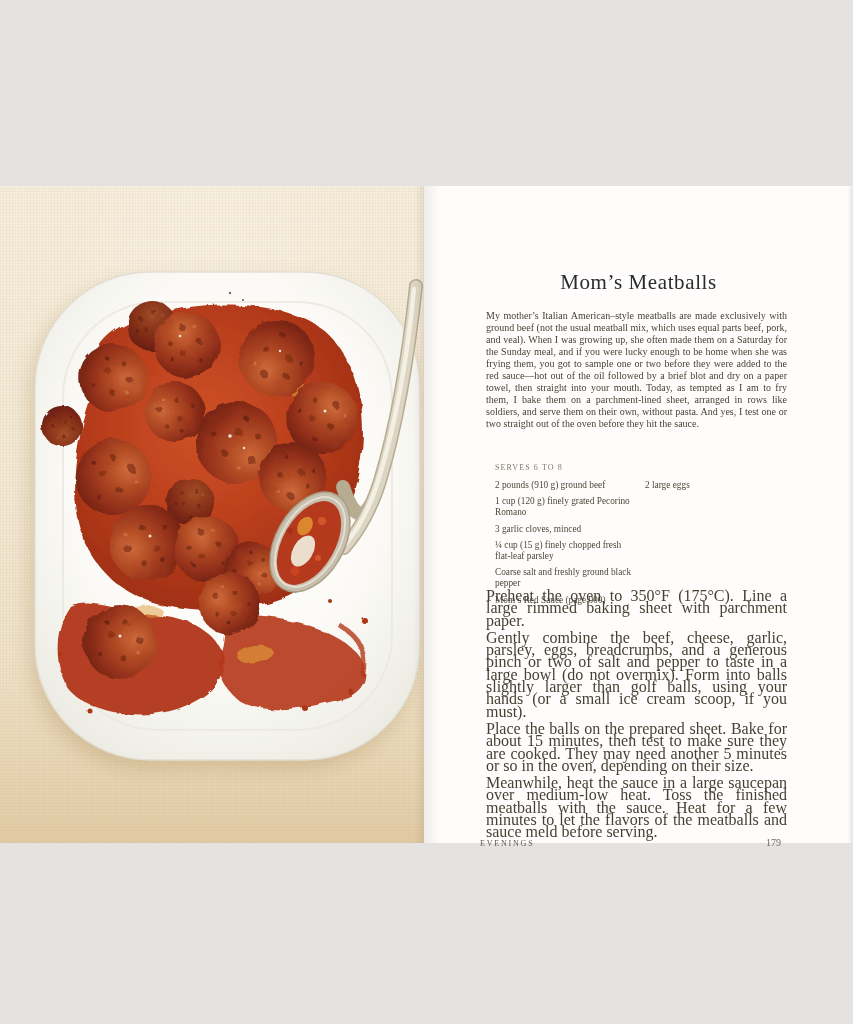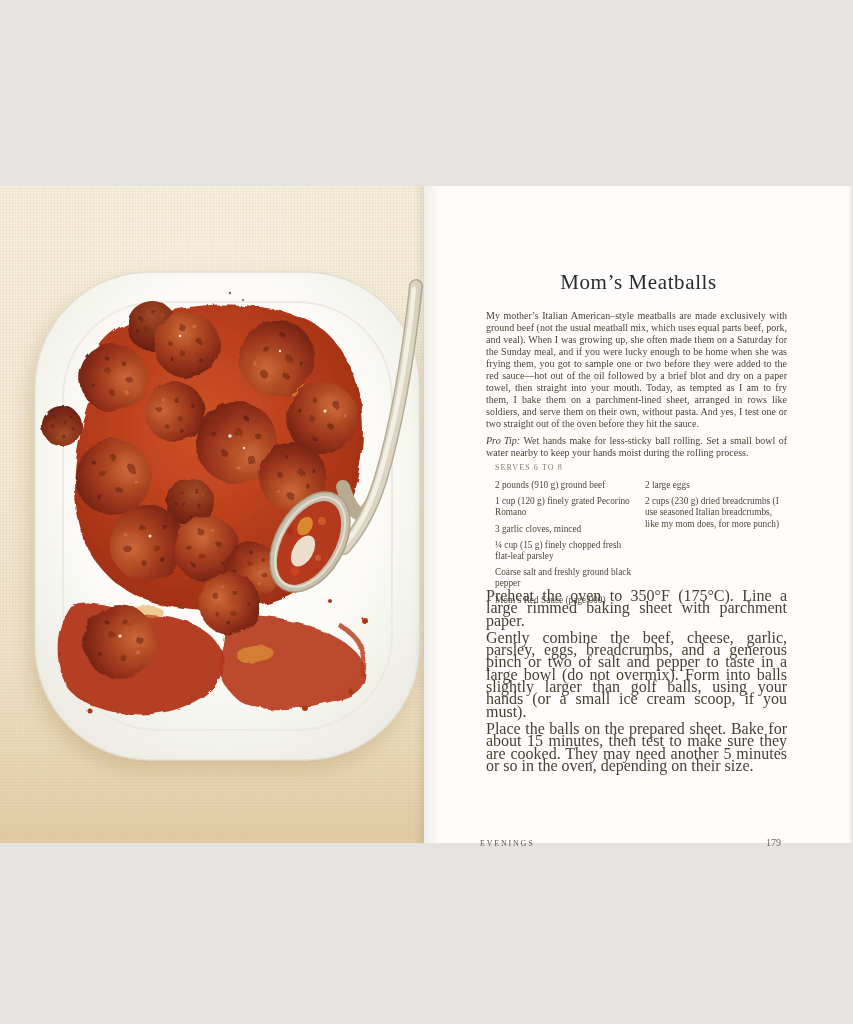--- a/index.html
+++ b/index.html
@@ -207,46 +207,45 @@
         </g>
       </g>
     </svg>
   </div>
 
   <div class="recipe-page">
     <h1 class="recipe-title">Mom’s Meatballs</h1>
 
     <div class="lede">
       <p>My mother’s Italian American–style meatballs are made exclusively with ground beef (not the usual meatball mix, which uses equal parts beef, pork, and veal). When I was growing up, she often made them on a Saturday for the Sunday meal, and if you were lucky enough to be home when she was frying them, you got to sample one or two before they were added to the red sauce—hot out of the oil followed by a brief blot and dry on a paper towel, then straight into your mouth. Today, as tempted as I am to fry them, I bake them on a parchment-lined sheet, arranged in rows like soldiers, and serve them on their own, without pasta. And yes, I test one or two straight out of the oven before they hit the sauce.</p>
-      <p><span class="protip-label">Pro Tip:</span><span> Wet hands make for less-sticky ball rolling. Set a small bowl of water nearby to keep your hands moist during the rolling process.</span></p>
     </div>
 
     <div class="serves">SERVES 6 TO 8</div>
 
     <div class="ingredients">
       <div>
         <p>2 pounds (910 g) ground beef</p>
         <p>1 cup (120 g) finely grated Pecorino Romano</p>
         <p>3 garlic cloves, minced</p>
         <p>¼ cup (15 g) finely chopped fresh flat-leaf parsley</p>
       </div>
       <div>
         <p>2 large eggs</p>
-        <p>2 cups (230 g) dried breadcrumbs (I use seasoned Italian breadcrumbs, like my mom does, for more punch)</p>
       </div>
       <div>
         <p>Coarse salt and freshly ground black pepper</p>
         <p>Mom’s Red Sauce (page 000)</p>
       </div>
     </div>
 
     <div class="method">
       <p>Preheat the oven to 350°F (175°C). Line a large rimmed baking sheet with parchment paper.</p>
       <p>Gently combine the beef, cheese, garlic, parsley, eggs, breadcrumbs, and a generous pinch or two of salt and pepper to taste in a large bowl (do not overmix). Form into balls slightly larger than golf balls, using your hands (or a small ice cream scoop, if you must).</p>
       <p>Place the balls on the prepared sheet. Bake for about 15 minutes, then test to make sure they are cooked. They may need another 5 minutes or so in the oven, depending on their size.</p>
+      <p>Meanwhile, heat the sauce in a large saucepan over medium-low heat. Toss the finished meatballs with the sauce. Heat for a few minutes to let the flavors of the meatballs and sauce meld before serving.</p>
     </div>
 
     <div class="page-footer">
       <span class="section-label">EVENINGS</span>
       <span class="folio">179</span>
     </div>
   </div>
 </div>
 
 </body></html>

